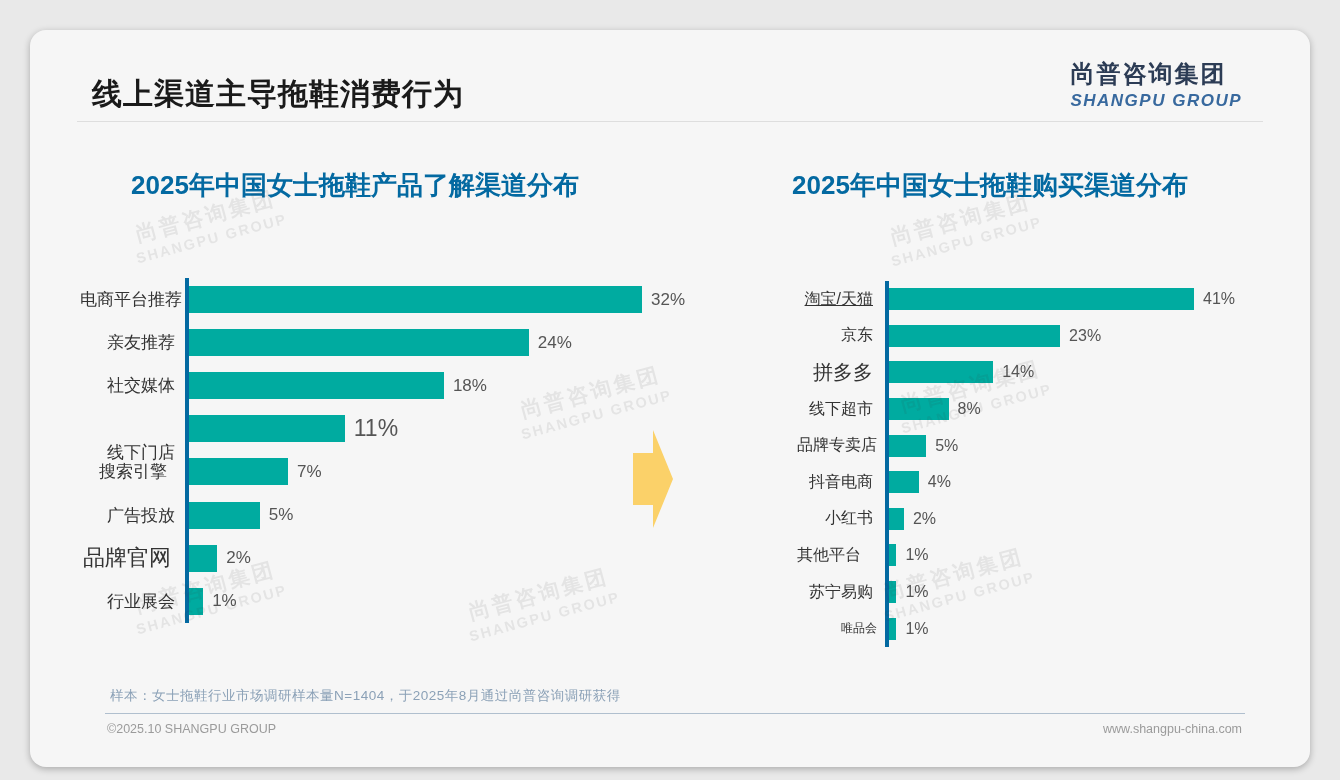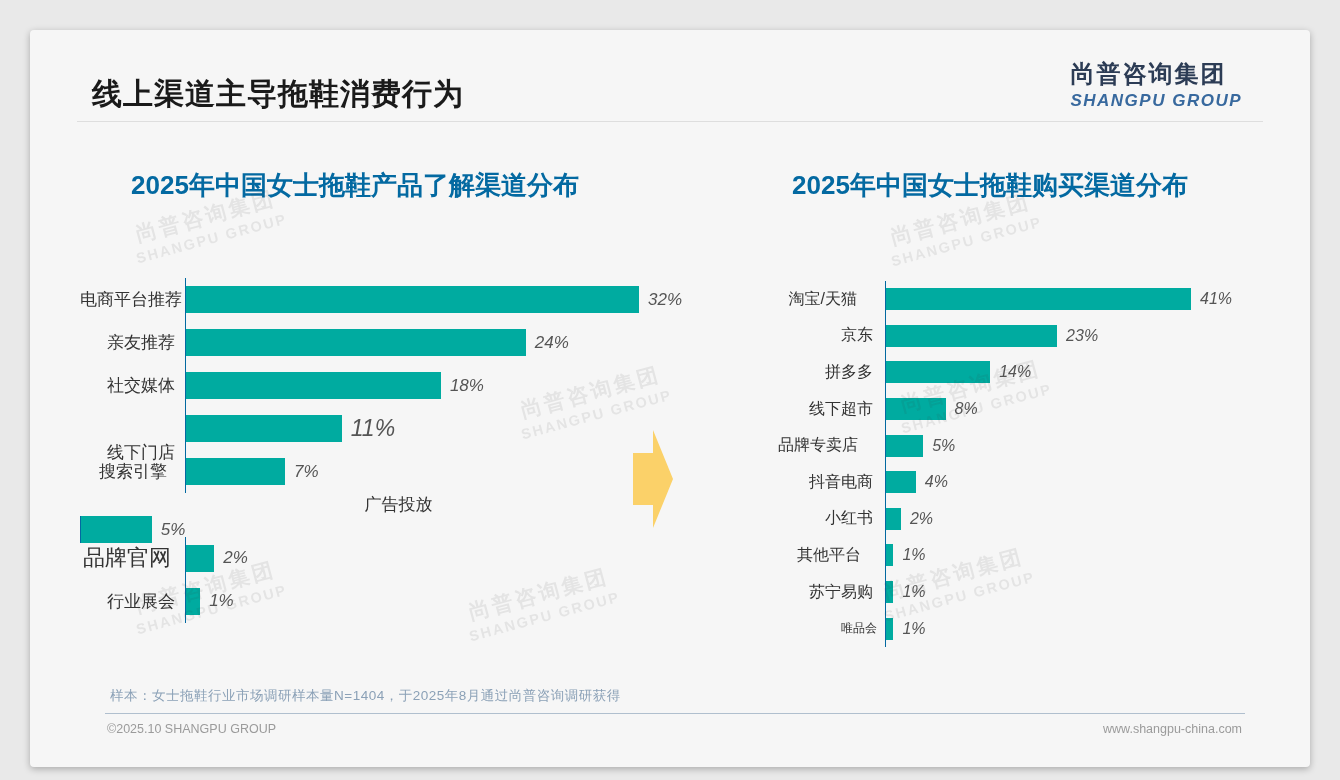--- a/index.html
+++ b/index.html
@@ -8,21 +8,21 @@
     font-family: "Liberation Sans", "DejaVu Sans", sans-serif;
     background: #e9e9e9;
     position: relative;
     overflow: hidden;
   }
   .card {
     position: absolute;
     left: 30px; top: 30px;
     width: 1280px; height: 737px;
     background: #f6f6f6;
-    border-radius: 4px;
+    border-radius: 16px;
     box-shadow: 0 2px 7px rgba(0,0,0,0.28);
     overflow: hidden;
   }
   .page-title {
     position: absolute;
     left: 62px; top: 44px;
     font-size: 30px;
     font-weight: bold;
     color: #1a1a1a;
     letter-spacing: 1px;
@@ -74,22 +74,21 @@
     flex: 0 0 auto;
     text-align: right;
     color: #333;
     white-space: nowrap;
   }
   .bar-area {
     flex: 1 1 auto;
     align-self: stretch;
     display: flex;
     align-items: center;
-    border-left: 1px solid #0369a1;
-    font-style: italic;
+    border-left: 4px solid #0369a1;
   }
   .bar { background: #00aba0; }
   .val {
     margin-left: 9px;
     color: #555;
     white-space: nowrap;
   }
 
   .arrow-wrap {
     position: absolute;
@@ -180,21 +179,21 @@
           <span class="val" style="font-size: 23px;">11%</span>
         </div>
       </div>
       <div class="row" style="height: 43.1px;">
         <div class="cat-label" style="width: 105px; padding-right: 18px; font-size: 17px;">搜索引擎</div>
         <div class="bar-area">
           <div class="bar" style="width: 99.12px; height: 27px; background: rgb(0, 171, 160);"></div>
           <span class="val" style="font-size: 17px;">7%</span>
         </div>
       </div>
-      <div class="row" style="height: 43.1px; flex-direction: column;">
+      <div class="row" style="height: 43.1px;">
         <div class="cat-label" style="width: 105px; padding-right: 10px; font-size: 17px;">广告投放</div>
         <div class="bar-area">
           <div class="bar" style="width: 70.8px; height: 27px; background: rgb(0, 171, 160);"></div>
           <span class="val" style="font-size: 17px;">5%</span>
         </div>
       </div>
       <div class="row" style="height: 43.1px;">
         <div class="cat-label" style="width: 105px; padding-right: 14px; font-size: 22px;">品牌官网</div>
         <div class="bar-area">
           <div class="bar" style="width: 28.32px; height: 27px; background: rgb(0, 171, 160);"></div>
@@ -204,49 +203,49 @@
       <div class="row" style="height: 43.1px;">
         <div class="cat-label" style="width: 105px; padding-right: 10px; font-size: 17px;">行业展会</div>
         <div class="bar-area">
           <div class="bar" style="width: 14.16px; height: 27px; background: rgb(0, 171, 160);"></div>
           <span class="val" style="font-size: 17px;">1%</span>
         </div>
       </div>
     </div>
   <div id="chart-right" class="chart">
       <div class="row" style="height: 36.6px;">
-        <div class="cat-label" style="width: 125px; padding-right: 28px; font-size: 16px;">淘宝/天猫</div>
+        <div class="cat-label" style="width: 125px; padding-right: 12px; font-size: 16px; text-decoration: underline;">淘宝/天猫</div>
         <div class="bar-area">
           <div class="bar" style="width: 305.04px; height: 22px; background: rgb(0, 171, 160);"></div>
           <span class="val" style="font-size: 16px;">41%</span>
         </div>
       </div>
       <div class="row" style="height: 36.6px;">
         <div class="cat-label" style="width: 125px; padding-right: 12px; font-size: 16px;">京东</div>
         <div class="bar-area">
           <div class="bar" style="width: 171.12px; height: 22px; background: rgb(0, 171, 160);"></div>
           <span class="val" style="font-size: 16px;">23%</span>
         </div>
       </div>
       <div class="row" style="height: 36.6px;">
-        <div class="cat-label" style="width: 125px; padding-right: 12px; font-size: 16px;">拼多多</div>
+        <div class="cat-label" style="width: 125px; padding-right: 12px; font-size: 20px;">拼多多</div>
         <div class="bar-area">
           <div class="bar" style="width: 104.16px; height: 22px; background: rgb(0, 171, 160);"></div>
           <span class="val" style="font-size: 16px;">14%</span>
         </div>
       </div>
       <div class="row" style="height: 36.6px;">
         <div class="cat-label" style="width: 125px; padding-right: 12px; font-size: 16px;">线下超市</div>
         <div class="bar-area">
           <div class="bar" style="width: 59.52px; height: 22px; background: rgb(0, 171, 160);"></div>
           <span class="val" style="font-size: 16px;">8%</span>
         </div>
       </div>
       <div class="row" style="height: 36.6px;">
-        <div class="cat-label" style="width: 125px; padding-right: 27px; font-size: 16px;">品牌专卖店</div>
+        <div class="cat-label" style="width: 125px; padding-right: 8px; font-size: 16px;">品牌专卖店</div>
         <div class="bar-area">
           <div class="bar" style="width: 37.2px; height: 22px; background: rgb(0, 171, 160);"></div>
           <span class="val" style="font-size: 16px;">5%</span>
         </div>
       </div>
       <div class="row" style="height: 36.6px;">
         <div class="cat-label" style="width: 125px; padding-right: 12px; font-size: 16px;">抖音电商</div>
         <div class="bar-area">
           <div class="bar" style="width: 29.76px; height: 22px; background: rgb(0, 171, 160);"></div>
           <span class="val" style="font-size: 16px;">4%</span>

